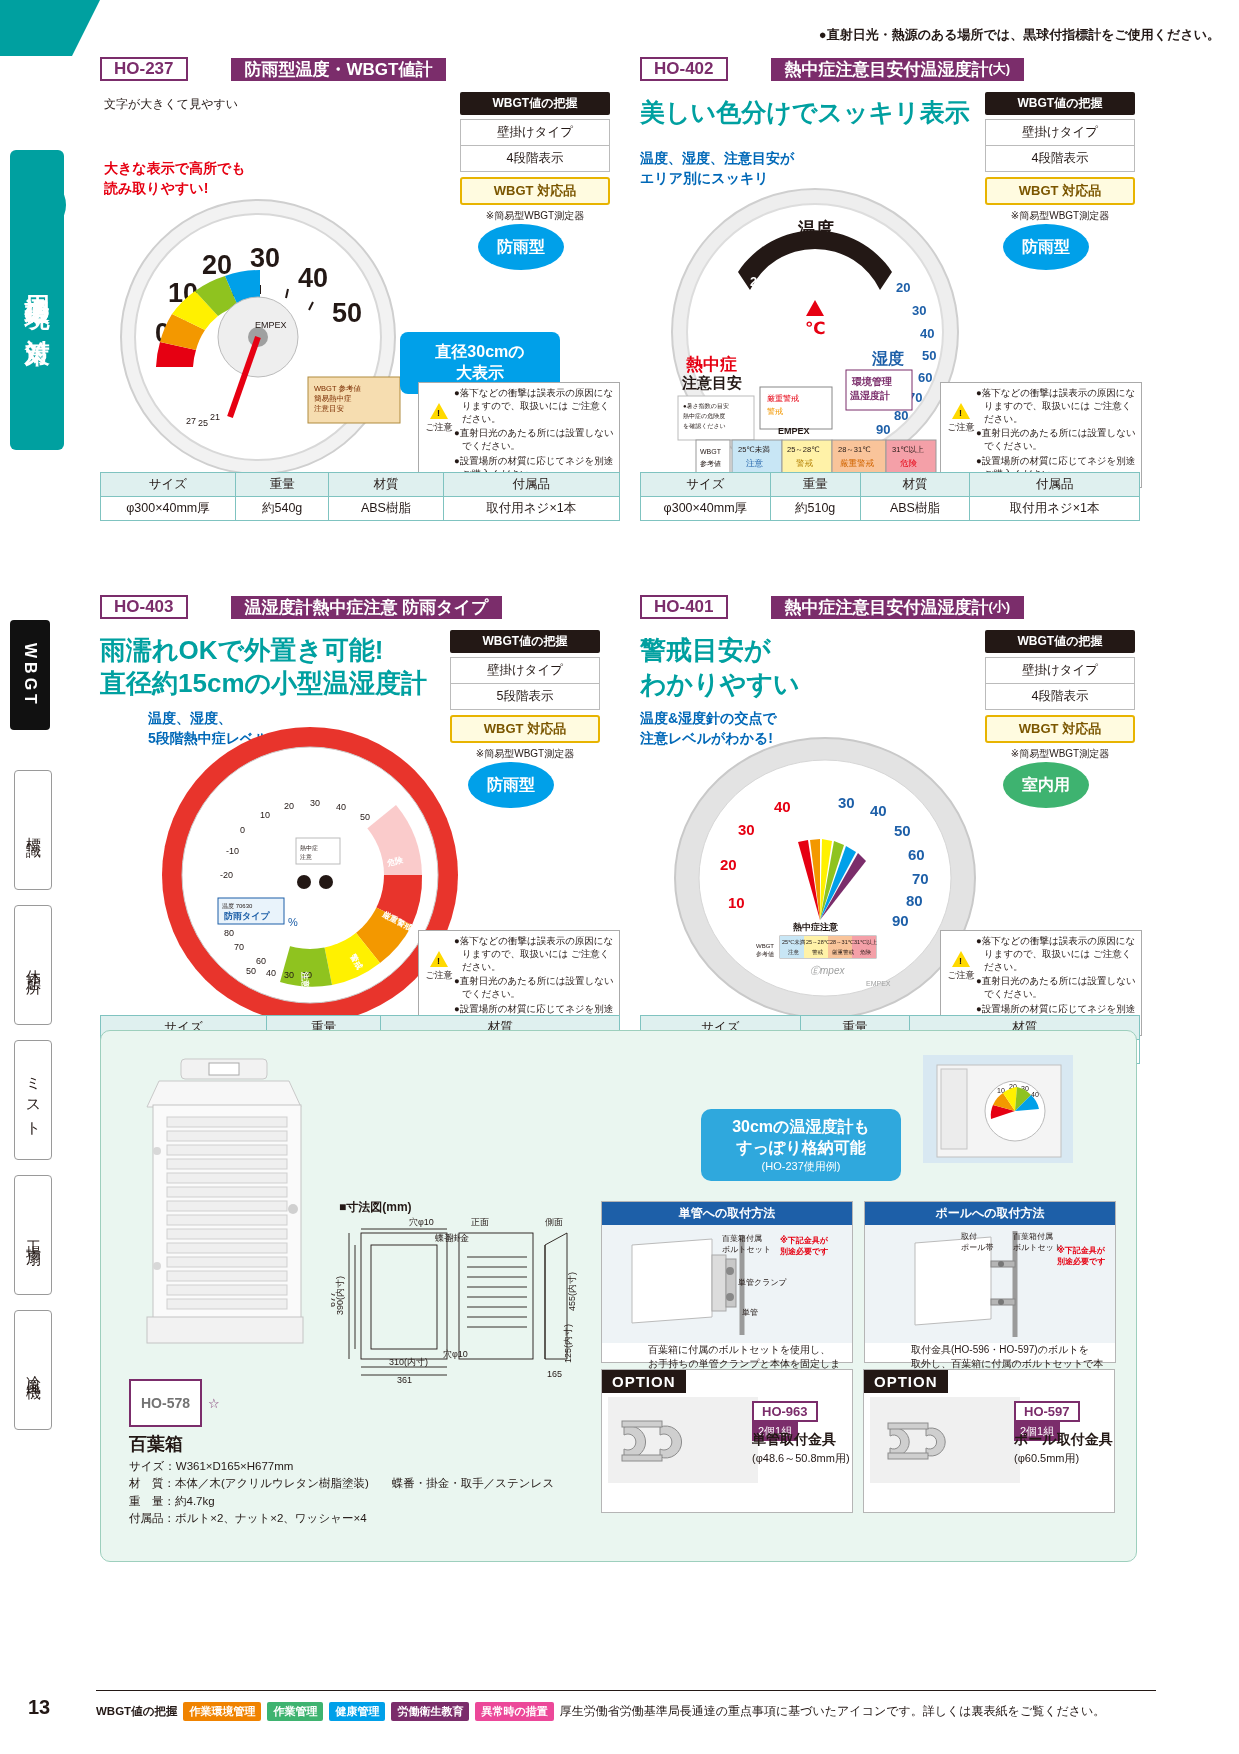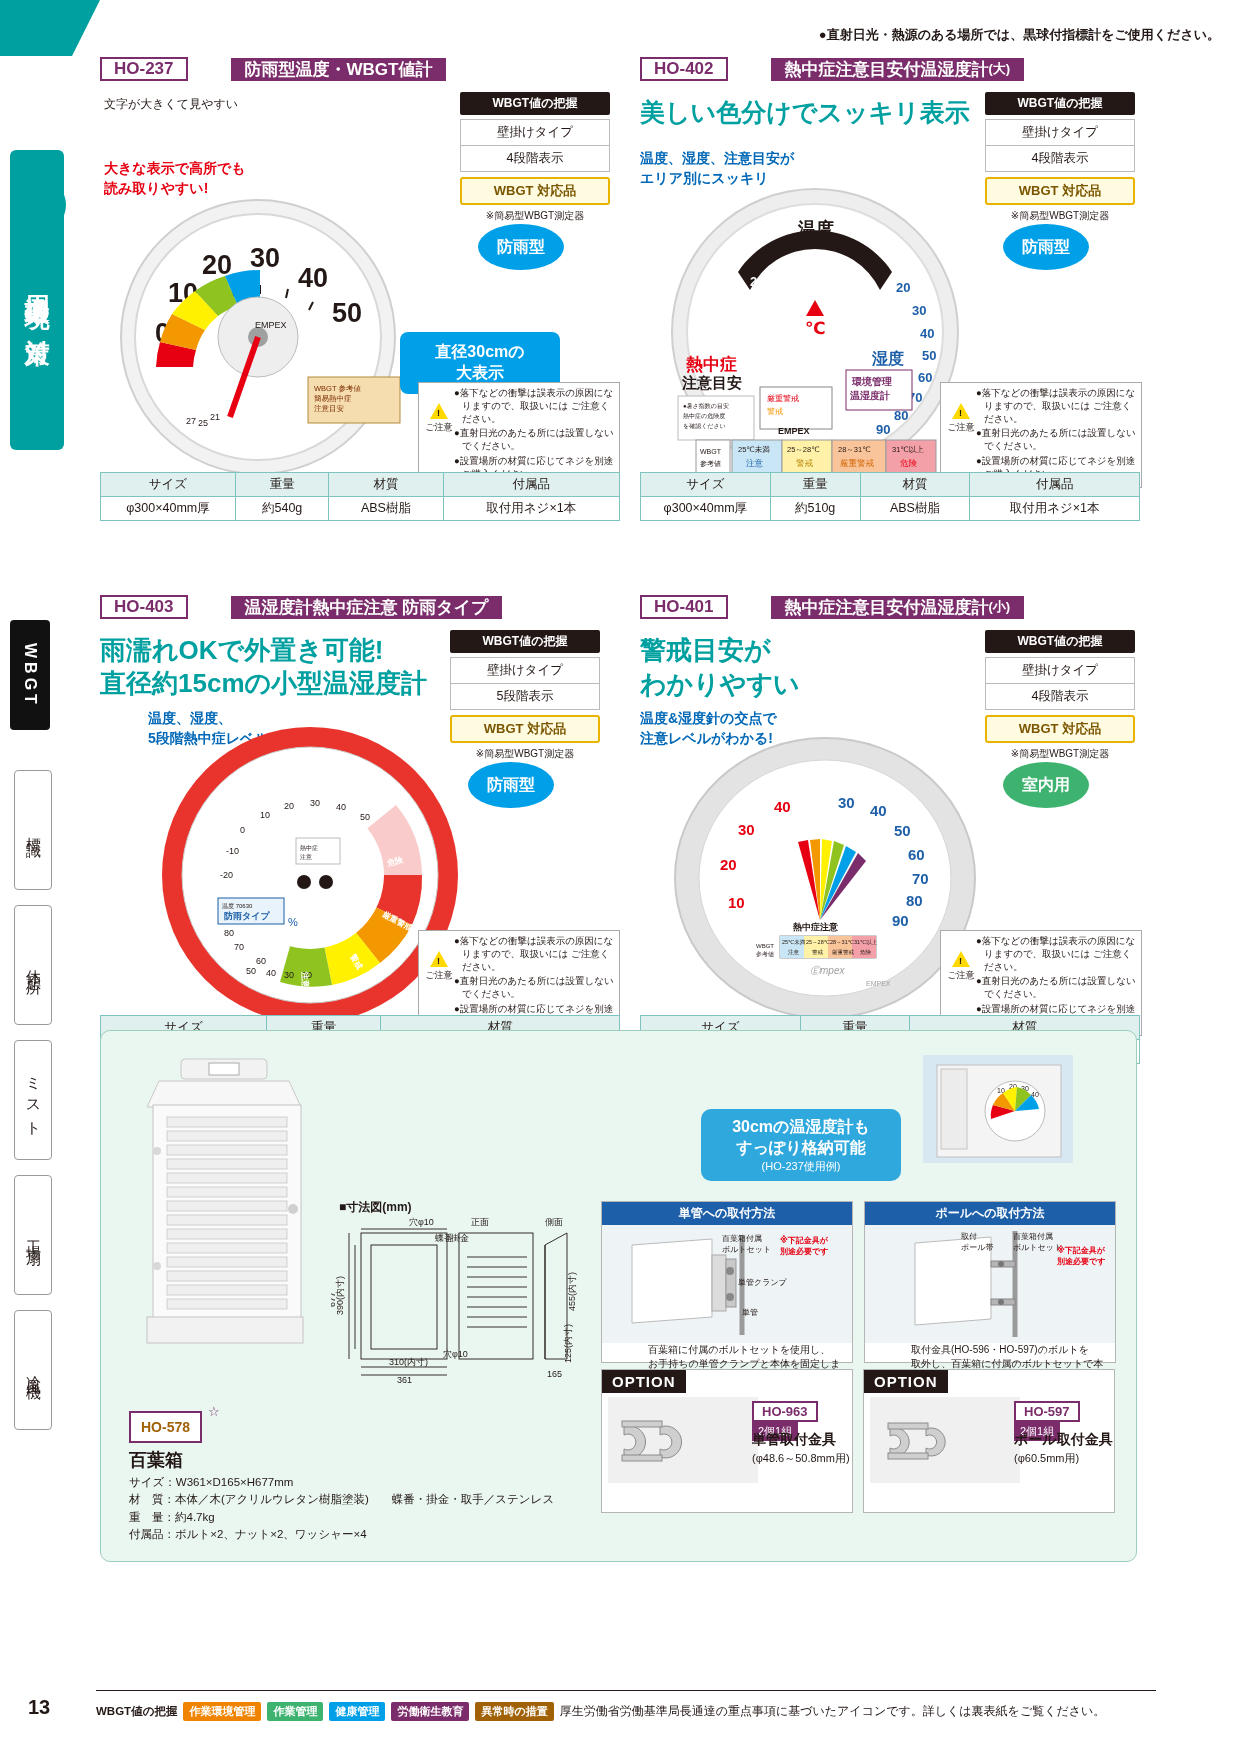--- a/index.html
+++ b/index.html
@@ -732,21 +732,21 @@
         <text x="58" y="154">310(内寸)</text>
         <text x="66" y="172">361</text>
         <text x="216" y="166">165</text>
         <text x="112" y="146">穴φ10</text>
       </g>
     </svg>
   </div>
 
   <div class="abs" style="left:28px;top:348px;width:460px;">
     <div style="display:flex;align-items:center;gap:6px;">
-      <span style="border:2px solid #7b2d6b;color:#a16207;font-weight:bold;font-size:14px;padding:6px 10px;background:#fff;margin-top:32px;">HO-578</span>
+      <span style="border:2px solid #7b2d6b;color:#737373;font-weight:bold;font-size:14px;padding:14px 10px;background:#fff;">HO-578</span>
       <span style="color:#7b2d6b;font-size:13px;">☆</span>
     </div>
     <div style="font-size:18px;font-weight:bold;margin-top:5px;">百葉箱</div>
     <div style="font-size:11.5px;line-height:1.5;margin-top:2px;">
       <div>
         <span>サイズ</span><span>：W361×D165×H677mm</span>
       </div>
       <div>
         <span>材　質</span><span>：本体／木(アクリルウレタン樹脂塗装)　　蝶番・掛金・取手／ステンレス</span>
       </div>
@@ -852,16 +852,16 @@
 
 <div id="footer">
   <div class="hr-line"></div>
   <div class="page-no">13</div>
   <div class="foot-bar">
     <span style="font-weight:bold;">WBGT値の把握</span>
     <span class="foot-chip" style="background:#f08300;">作業環境管理</span>
     <span class="foot-chip" style="background:#3eb370;">作業管理</span>
     <span class="foot-chip" style="background:#00a0e9;">健康管理</span>
     <span class="foot-chip" style="background:#7b2d6b;">労働衛生教育</span>
-    <span class="foot-chip" style="background:#a16207;">異常時の措置</span>
+    <span class="foot-chip" style="background:#ec4899;">異常時の措置</span>
     <span class="foot-text">厚生労働省労働基準局長通達の重点事項に基づいたアイコンです。詳しくは裏表紙をご覧ください。</span>
   </div>
 </div>
 
 </body></html>

